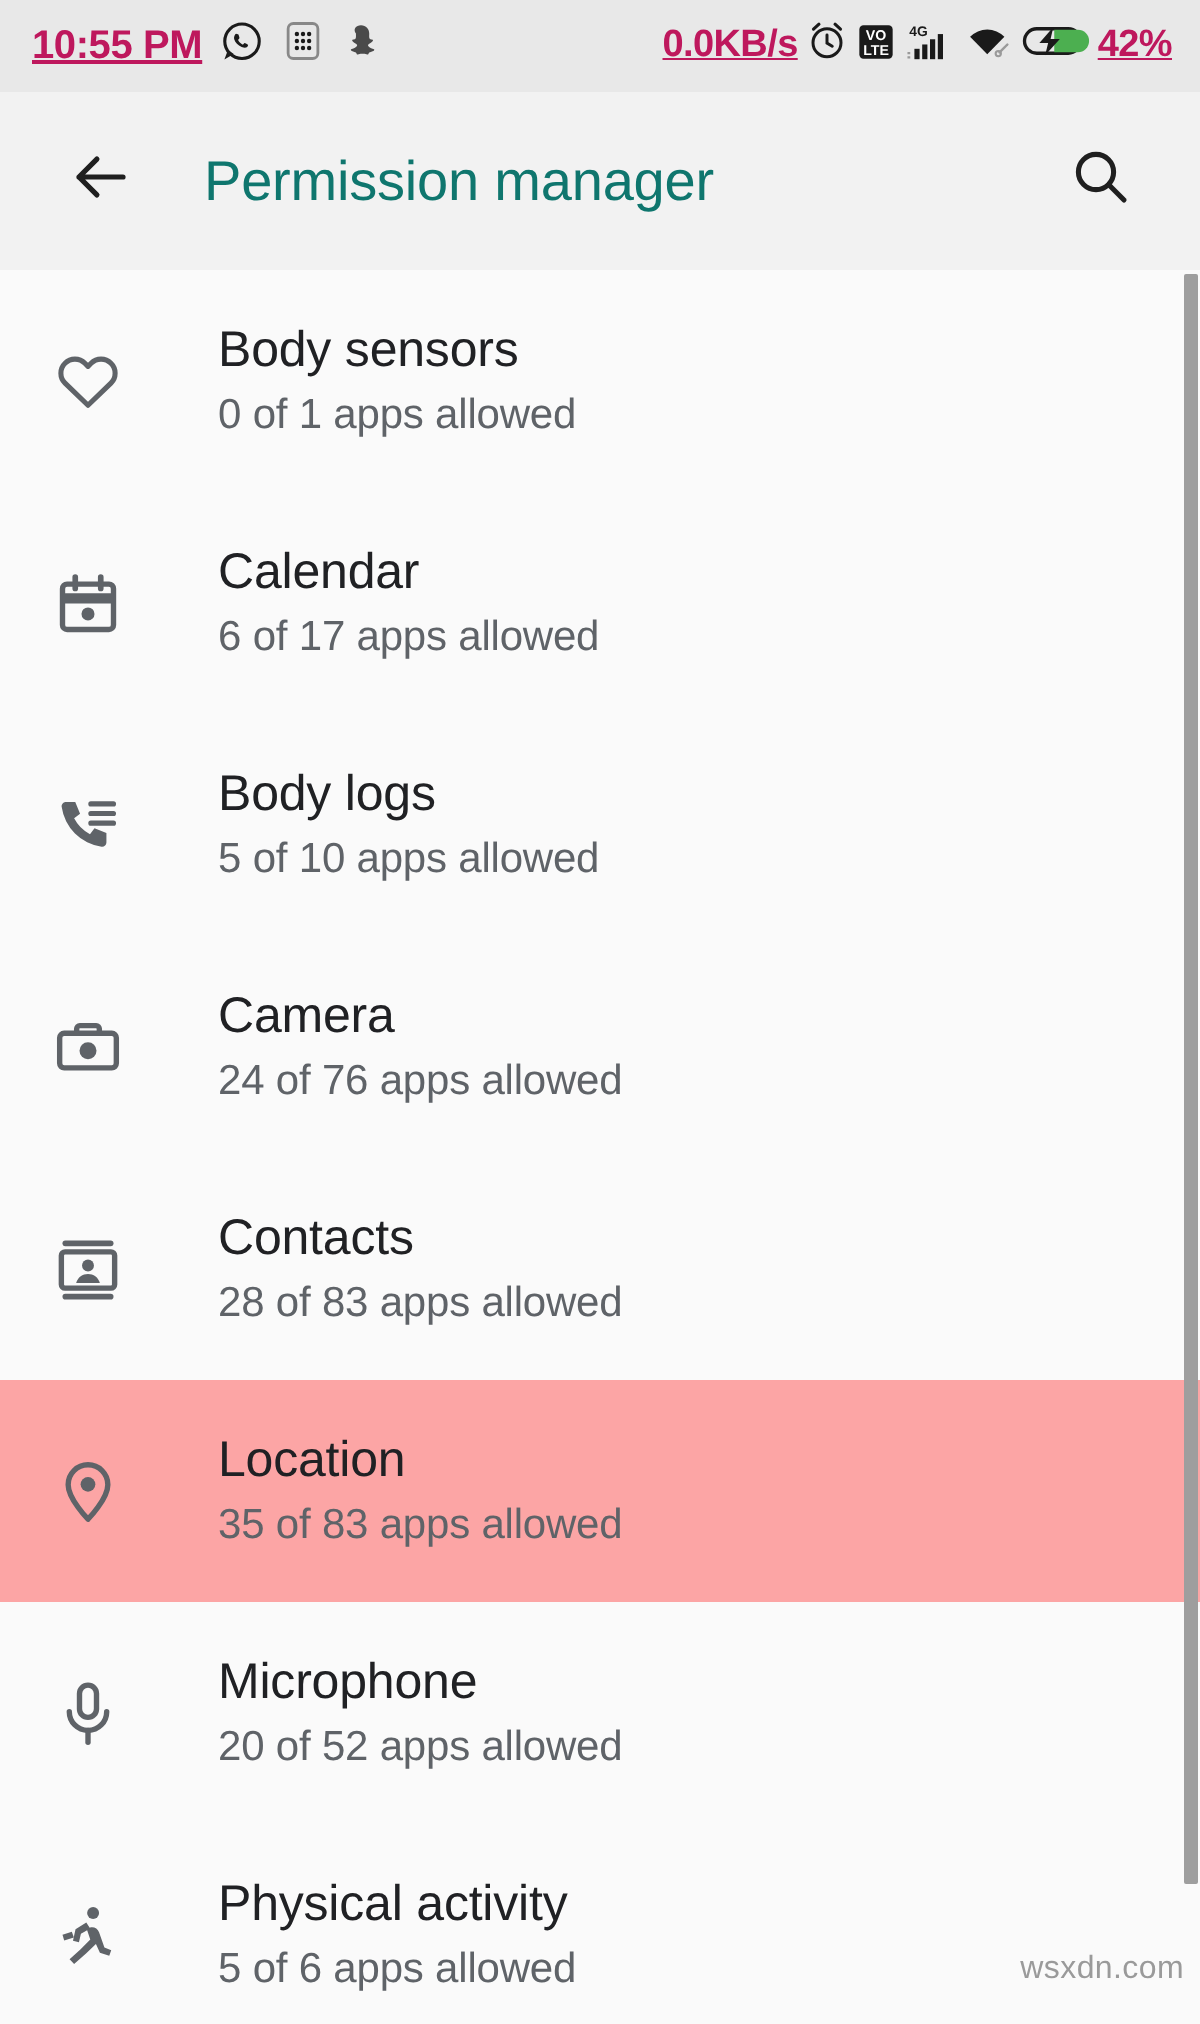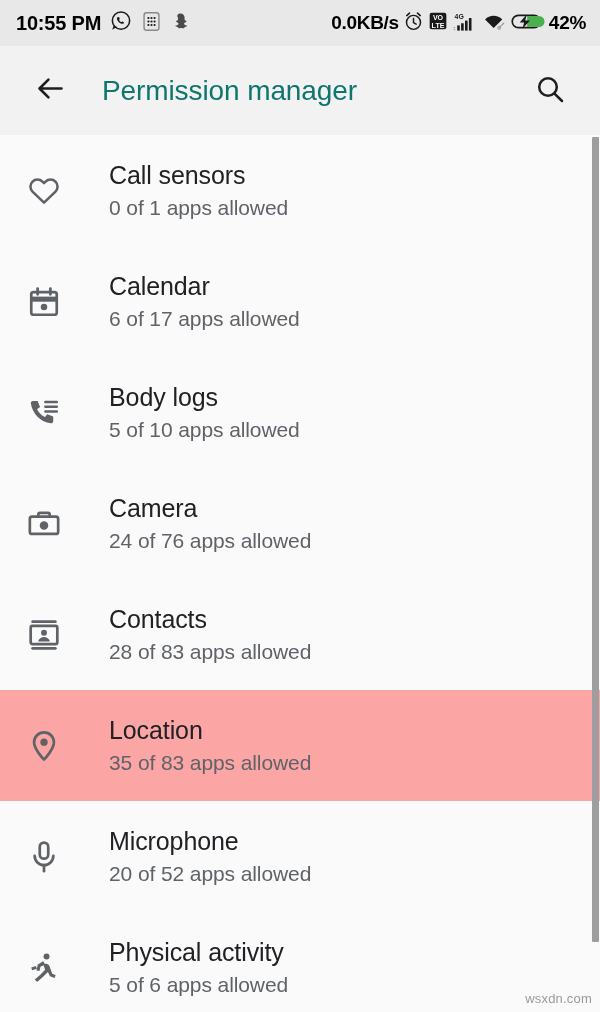--- a/index.html
+++ b/index.html
@@ -17,21 +17,22 @@
   }
 
   
   #status-bar {
     height: 46px;
     background: #e8e8e8;
     display: flex;
     align-items: center;
     justify-content: space-between;
     padding: 0 14px 0 16px;
-    color: #000000;
+    color: #be185d;
+    text-decoration: underline;
   }
   .status-left, .status-right {
     display: flex;
     align-items: center;
   }
   .status-left { gap: 9px; }
   .status-right { gap: 4px; }
   #status-clock {
     font-size: 20px;
     font-weight: bold;
@@ -136,22 +137,22 @@
     width: 7px;
     height: 805px;
     background: #9e9e9e;
     border-radius: 1px;
   }
 
   
   #watermark {
     position: absolute;
     right: 8px;
-    bottom: 6px;
-    font-size: 13px;
+    bottom: 18px;
+    font-size: 16px;
     color: #9a9a9a;
     font-family: "Liberation Sans", sans-serif;
     letter-spacing: 0.2px;
   }
 </style>
 </head>
 <body>
 
 <div id="status-bar">
   <div class="status-left">
@@ -263,21 +264,21 @@
 
 <div id="permission-list">
 
   <div class="perm-row">
     <div class="perm-icon">
       <svg width="34" height="34" viewBox="0 0 24 24">
         <path d="M12 20.2 3.9 12.4a4.9 4.9 0 0 1 0-7 4.9 4.9 0 0 1 7 0l1.1 1.1 1.1-1.1a4.9 4.9 0 0 1 7 0 4.9 4.9 0 0 1 0 7z" fill="none" stroke="#5f6368" stroke-width="1.8" stroke-linejoin="round"></path>
       </svg>
     </div>
     <div class="perm-text">
-      <div class="perm-title">Call sensors</div>
+      <div class="perm-title">Body sensors</div>
       <div class="perm-sub">0 of 1 apps allowed</div>
     </div>
   </div>
 
   <div class="perm-row">
     <div class="perm-icon">
       <svg width="34" height="34" viewBox="0 0 24 24">
         <rect x="3" y="5" width="18" height="16" rx="1.6" fill="none" stroke="#5f6368" stroke-width="1.9"></rect>
         <path d="M3 10h18" stroke="#5f6368" stroke-width="3.6"></path>
         <path d="M7.5 2.5v4M16.5 2.5v4" stroke="#5f6368" stroke-width="2" stroke-linecap="round"></path>

